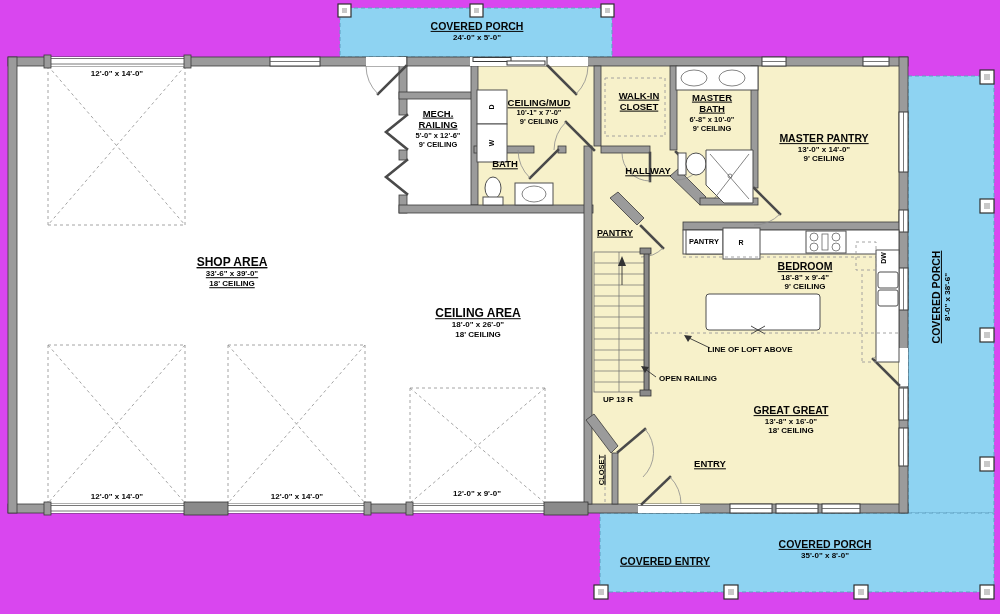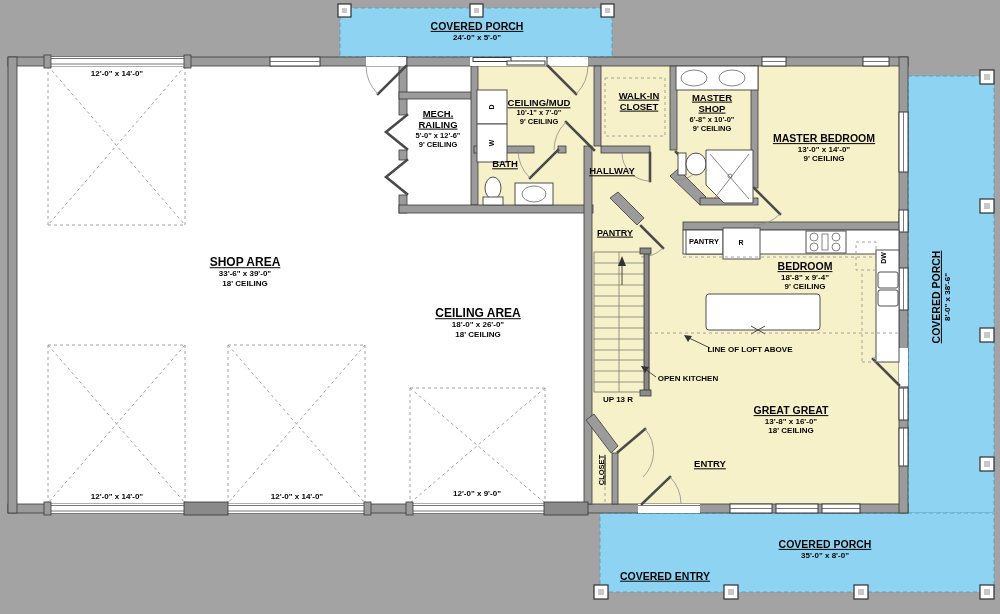--- a/index.html
+++ b/index.html
@@ -1,16 +1,16 @@
 <!DOCTYPE html>
 <html><head>
 <meta charset="utf-8">
 <style>
   html,body{margin:0;padding:0;background:#fff;}
-  #stage{position:relative;width:1000px;height:614px;background:#a3a3a3;overflow:hidden;
+  #stage{position:relative;width:1000px;height:614px;background:#d946ef;overflow:hidden;
          font-family:"Liberation Sans",sans-serif;}
   #plan-svg{position:absolute;left:0;top:0;}
   .wall{fill:#9b9b9b;stroke:#3a3a3a;stroke-width:.8;}
   .wallD{fill:#8a8a8a;stroke:#333;stroke-width:.8;}
   .win{fill:#fff;stroke:#3a3a3a;stroke-width:1;}
   .winl{stroke:#555;stroke-width:.8;fill:none;}
   .open{fill:#fff;stroke:none;}
   .fix{fill:#fff;stroke:#4f4f4f;stroke-width:1;}
   .fixl{fill:none;stroke:#666;stroke-width:.8;}
   .door{stroke:#4a4a4a;stroke-width:2.6;fill:none;stroke-linecap:square;}
@@ -328,72 +328,72 @@
       <div class="f8">24'-0" x 5'-0"</div>
 </div>
 <div class="lbl vert" style="left:941px;top:297px;">
   <div class="nm f10">COVERED PORCH</div>
       <div class="f8">8'-0" x 38'-6"</div>
 </div>
 <div class="lbl" style="left:825px;top:549px;">
   <div class="nm f10">COVERED PORCH</div>
       <div class="f8">35'-0" x 8'-0"</div>
 </div>
-<div class="lbl nm f10" style="left:665px;top:561px;margin-top:15px;">COVERED ENTRY</div>
-
-<div class="lbl" style="left:245px;top:272px;">
+<div class="lbl nm f10" style="left:665px;top:561px;">COVERED ENTRY</div>
+
+<div class="lbl" style="left:232px;top:272px;text-decoration:underline;">
   <div class="nm f12">SHOP AREA</div>
       <div class="f8">33'-6" x 39'-0"</div>
       <div class="f8">18' CEILING</div>
 </div>
 <div class="lbl" style="left:478px;top:323px;">
   <div class="nm f12">CEILING AREA</div>
       <div class="f8">18'-0" x 26'-0"</div>
       <div class="f8">18' CEILING</div>
 </div>
 <div class="lbl" style="left:791px;top:420px;">
   <div class="nm f10">GREAT GREAT</div>
       <div class="f8">13'-8" x 16'-0"</div>
       <div class="f8">18' CEILING</div>
 </div>
 <div class="lbl" style="left:805px;top:276px;">
   <div class="nm f10">BEDROOM</div>
       <div class="f8">18'-8" x 9'-4"</div>
       <div class="f8">9' CEILING</div>
 </div>
 <div class="lbl" style="left:824px;top:148px;">
-  <div class="nm f10">MASTER BEDROOM</div>
+  <div class="nm f10">MASTER PANTRY</div>
       <div class="f8">13'-0" x 14'-0"</div>
       <div class="f8">9' CEILING</div>
 </div>
 <div class="lbl" style="left:712px;top:112px;width:58px;">
-  <div class="nm f95 wrap">MASTER SHOP</div>
+  <div class="nm f95 wrap">MASTER BATH</div>
       <div class="f75">6'-8" x 10'-0"</div>
       <div class="f75">9' CEILING</div>
 </div>
 <div class="lbl nm f95 wrap" style="left:639px;top:101px;width:58px;">WALK-IN CLOSET</div>
 <div class="lbl" style="left:539px;top:112px;">
   <div class="nm f95">CEILING/MUD</div>
       <div class="f75">10'-1" x 7'-0"</div>
       <div class="f75">9' CEILING</div>
 </div>
 <div class="lbl" style="left:438px;top:128px;width:56px;">
   <div class="nm f95 wrap">MECH. RAILING</div>
       <div class="f75">5'-0" x 12'-6"</div>
       <div class="f75">9' CEILING</div>
 </div>
 <div class="lbl nm f95" style="left:505px;top:164px;">BATH</div>
-<div class="lbl nm f95" style="left:612px;top:171px;">HALLWAY</div>
+<div class="lbl nm f95" style="left:648px;top:171px;">HALLWAY</div>
 <div class="lbl nm f9" style="left:615px;top:233px;">PANTRY</div>
 <div class="lbl f75" style="left:704px;top:241px;">PANTRY</div>
 <div class="lbl nm f95" style="left:666px;top:464px;margin-left:44px;">ENTRY</div>
 <div class="lbl vert nm f75" style="left:601px;top:470px;">CLOSET</div>
 
 <div class="lbl f8" style="left:750px;top:350px;">LINE OF LOFT ABOVE</div>
-<div class="lbl f8" style="left:688px;top:379px;">OPEN KITCHEN</div>
+<div class="lbl f8" style="left:688px;top:379px;">OPEN RAILING</div>
 <div class="lbl f8" style="left:618px;top:400px;">UP 13 R</div>
 
 <div class="lbl f8" style="left:117px;top:74px;">12'-0" x 14'-0"</div>
 <div class="lbl f8" style="left:117px;top:497px;">12'-0" x 14'-0"</div>
 <div class="lbl f8" style="left:297px;top:497px;">12'-0" x 14'-0"</div>
 <div class="lbl f8" style="left:477px;top:494px;">12'-0" x 9'-0"</div>
 
 <div class="lbl vert f7" style="left:492px;top:107px;">D</div>
 <div class="lbl vert f7" style="left:492px;top:143px;">W</div>
 <div class="lbl f7" style="left:741px;top:243px;">R</div>

